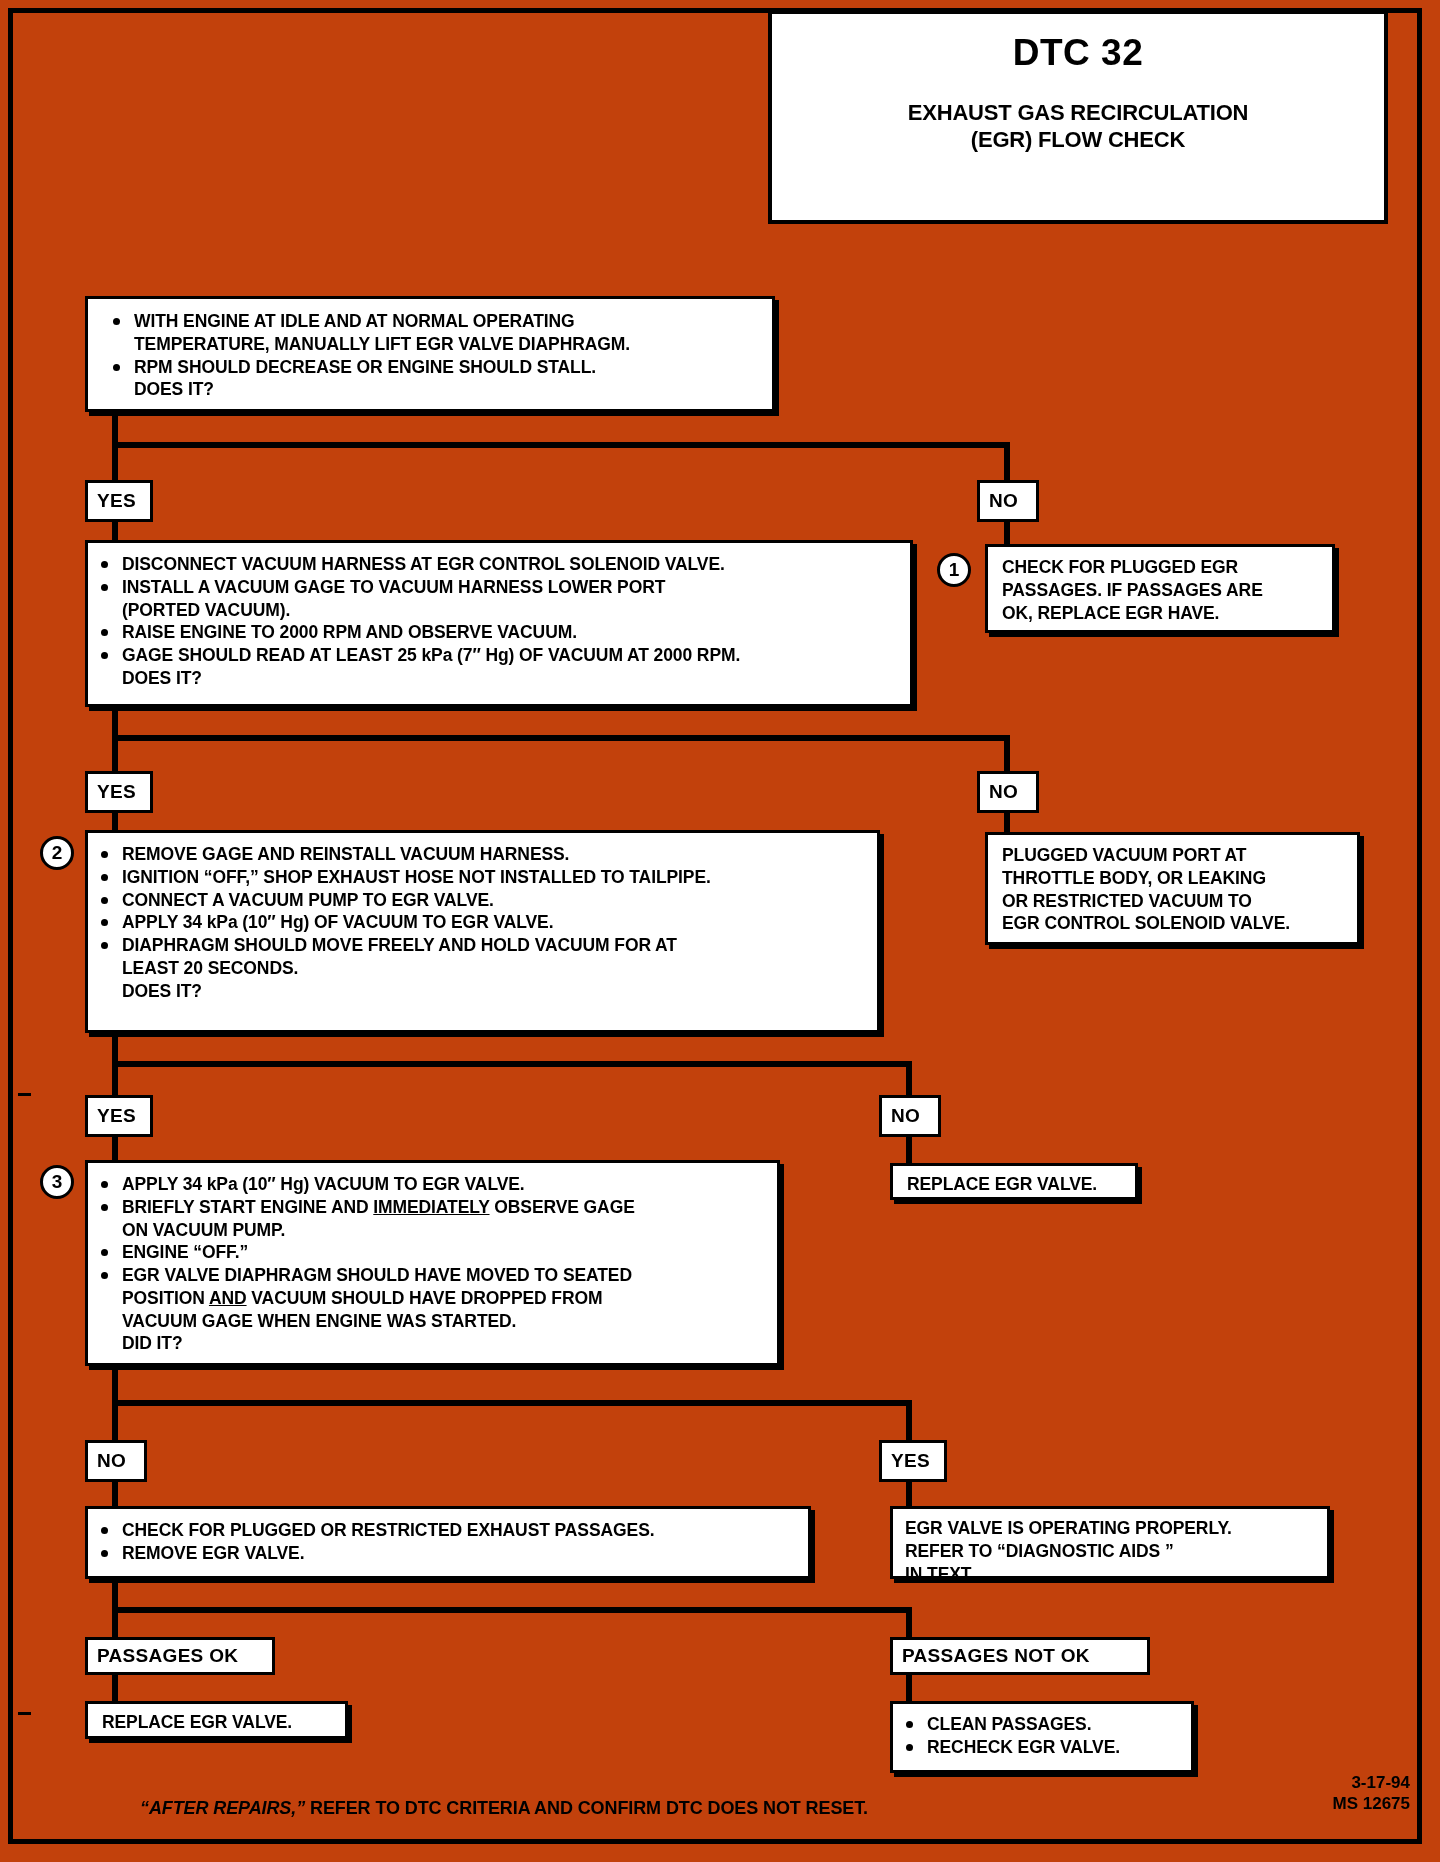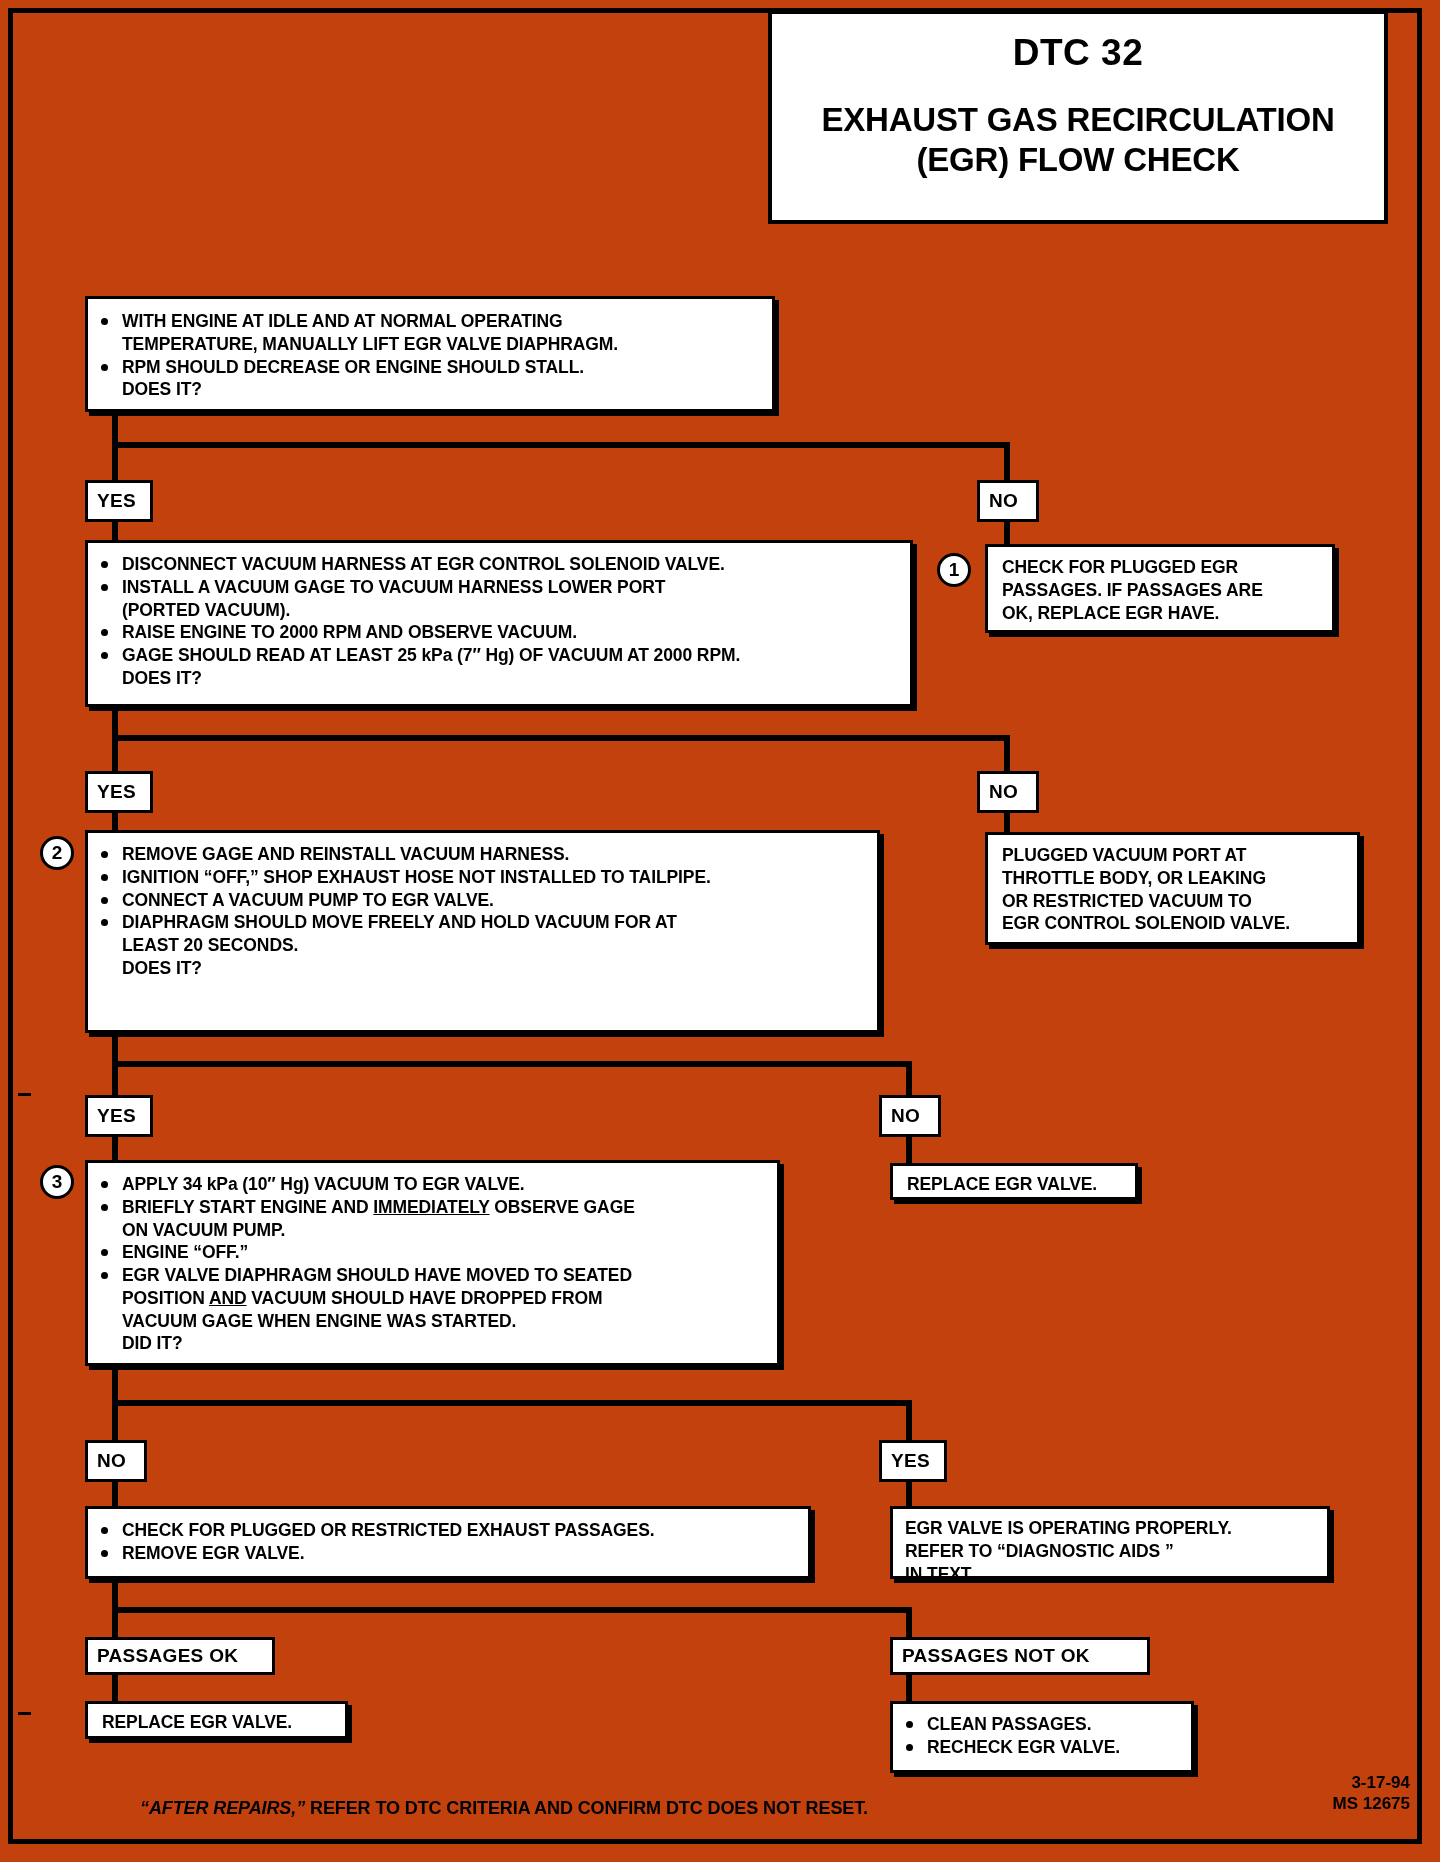--- a/index.html
+++ b/index.html
@@ -42,21 +42,21 @@
     background: #fff;
     text-align: center;
   }
   .dtc-title {
     font-size: 37px;
     font-weight: bold;
     letter-spacing: 0.5px;
     margin-top: 18px;
   }
   .dtc-sub {
-    font-size: 33px;
+    font-size: 22px;
     font-weight: bold;
     line-height: 1.22;
     margin-top: 26px;
     letter-spacing: -0.2px;
   }
 
   
   .box {
     position: absolute;
     border: 3px solid #000;
@@ -180,21 +180,21 @@
 
   <div class="header-box">
     <div class="dtc-title">DTC 32</div>
     <div class="dtc-sub">
       <div>EXHAUST GAS RECIRCULATION</div>
       <div>(EGR) FLOW CHECK</div>
     </div>
   </div>
 
   <div class="box box-shadow" style="left:85px; top:296px; width:690px; height:116px;">
-    <ul class="bullets bodytext" style="padding:11px 0 0 0;">
+    <ul class="bullets bodytext" style="padding:11px 0 0 12px;">
       <li>
         <span>WITH ENGINE AT IDLE AND AT NORMAL OPERATING</span><br>
         <span>TEMPERATURE, MANUALLY LIFT EGR VALVE DIAPHRAGM.</span>
       </li>
       <li>
         <span>RPM SHOULD DECREASE OR ENGINE SHOULD STALL.</span><br>
         <span>DOES IT?</span>
       </li>
     </ul>
   </div>
@@ -244,20 +244,21 @@
 
   <div class="line-v" style="left:112px; top:811px; height:22px;"></div>
   <div class="line-v" style="left:1004px; top:811px; height:22px;"></div>
 
   <div class="circle-num" style="left:40px; top:836px;">2</div>
   <div class="box box-shadow" style="left:85px; top:830px; width:795px; height:203px;">
     <ul class="bullets bodytext" style="padding:10px 0 0 0;">
       <li>REMOVE GAGE AND REINSTALL VACUUM HARNESS.</li>
       <li>IGNITION “OFF,” SHOP EXHAUST HOSE NOT INSTALLED TO TAILPIPE.</li>
       <li>CONNECT A VACUUM PUMP TO EGR VALVE.</li>
+      <li>APPLY 34 kPa (10″ Hg) OF VACUUM TO EGR VALVE.</li>
       <li>
         <span>DIAPHRAGM SHOULD MOVE FREELY AND HOLD VACUUM FOR AT</span><br>
         <span>LEAST 20 SECONDS.</span><br>
         <span>DOES IT?</span>
       </li>
     </ul>
   </div>
 
   <div class="box box-shadow" style="left:985px; top:832px; width:375px; height:113px;">
     <div class="bodytext plain">

